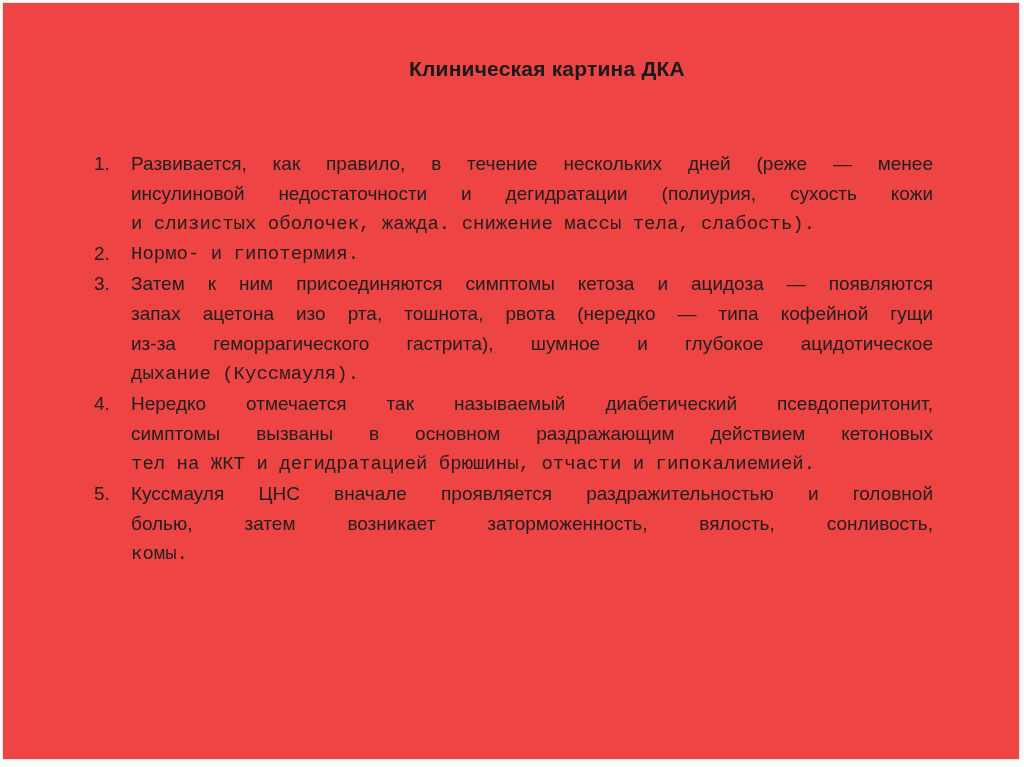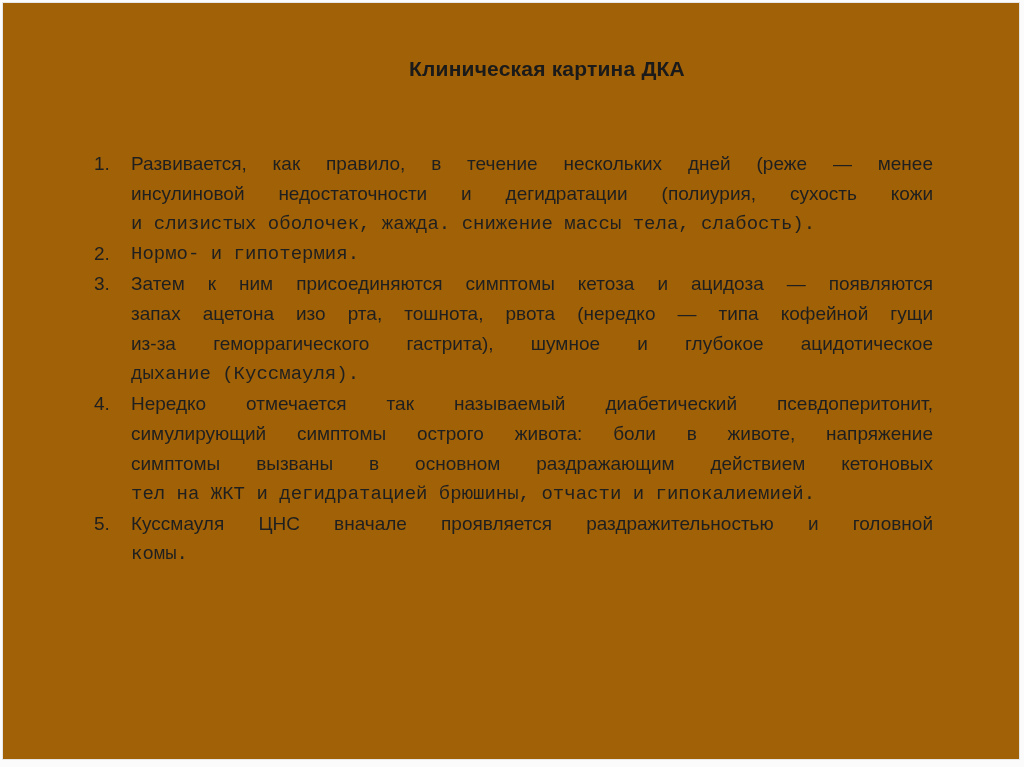--- a/index.html
+++ b/index.html
@@ -10,21 +10,21 @@
       background: #fbfbfb;
       overflow: hidden;
     }
     .slide {
       position: absolute;
       left: 2px;
       top: 2px;
       width: 1018px;
       height: 758px;
       box-sizing: border-box;
-      background: #a16207;
+      background: #ef4444;
       border: 1px solid #e7e7e7;
       color: #1f1f1f;
       font-family: "Liberation Sans", "DejaVu Sans", sans-serif;
     }
     .title {
       position: absolute;
       top: 54px;
       left: 0;
       right: 0;
       padding-left: 72px;
@@ -90,26 +90,26 @@
           <div class="line">Затем к ним присоединяются симптомы кетоза и ацидоза — появляются</div>
           <div class="line">запах ацетона изо рта, тошнота, рвота (нередко — типа кофейной гущи</div>
           <div class="line">из-за геморрагического гастрита), шумное и глубокое ацидотическое</div>
           <div class="line last">дыхание (Куссмауля).</div>
         </div>
       </div>
       <div class="item">
         <span class="num">4.</span>
         <div class="item-body">
           <div class="line">Нередко отмечается так называемый диабетический псевдоперитонит,</div>
-          <div class="line">симулирующий симптомы острого живота: боли в животе, напряжение</div>
           <div class="line">симптомы вызваны в основном раздражающим действием кетоновых</div>
           <div class="line last">тел на ЖКТ и дегидратацией брюшины, отчасти и гипокалиемией.</div>
         </div>
       </div>
       <div class="item">
         <span class="num">5.</span>
         <div class="item-body">
           <div class="line">Куссмауля ЦНС вначале проявляется раздражительностью и головной</div>
+          <div class="line">болью, затем возникает заторможенность, вялость, сонливость,</div>
           <div class="line last">комы.</div>
         </div>
       </div>
     </div>
 </div>
 
 </body></html>

